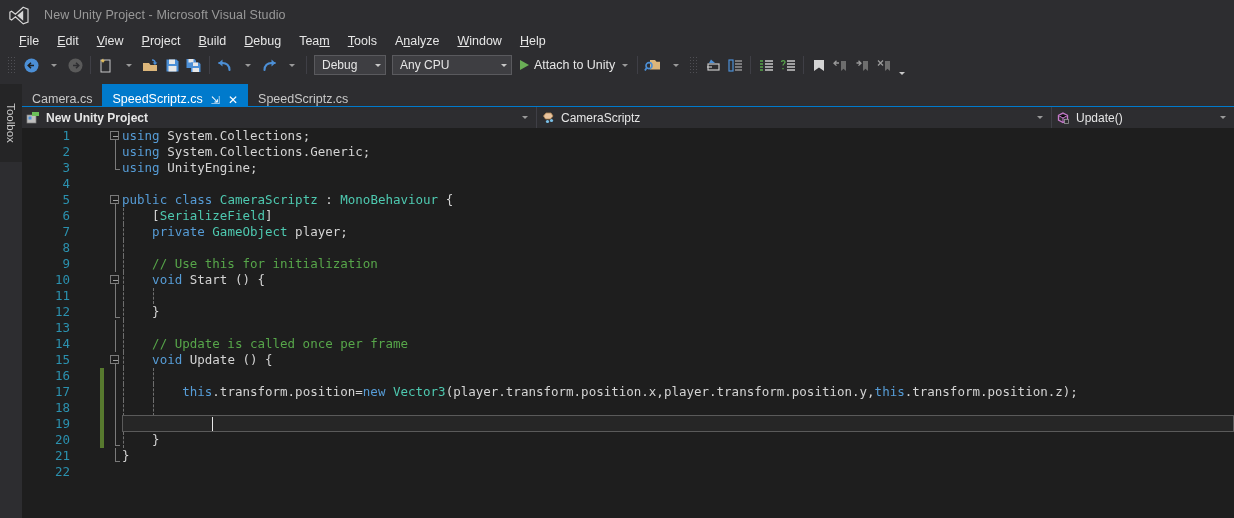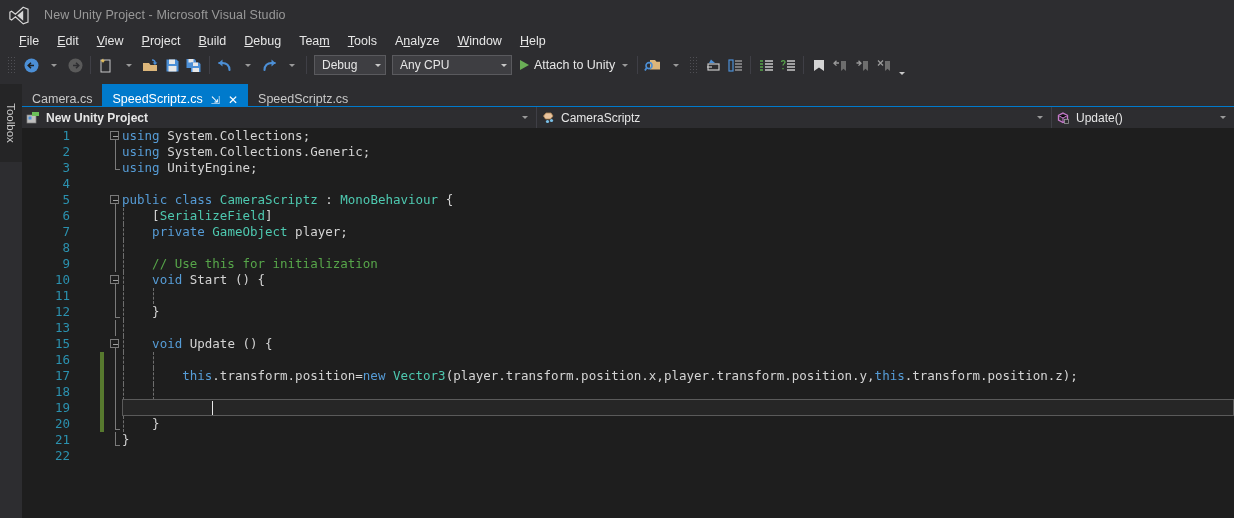--- a/index.html
+++ b/index.html
@@ -435,20 +435,21 @@
       <div class="ln-row"><span class="gutter-num">4</span><span class="fold-col"></span><span class="code-text"></span></div>
       <div class="ln-row"><span class="gutter-num">5</span><span class="fold-col"><span class="fold-box"></span><span class="fold-line" style="top: 12px; height: 4px;"></span></span><span class="code-text"><span class="k">public</span><span class="s"> </span><span class="k">class</span><span class="s"> </span><span class="t">CameraScriptz</span><span class="s"> : </span><span class="t">MonoBehaviour</span><span class="s"> {</span></span></div>
       <div class="ln-row"><span class="gutter-num">6</span><span class="fold-col"><span class="fold-line" style="top: 0px; height: 16px;"></span></span><span class="guide" style="left: 100.5px;"></span><span class="code-text"><span class="s">    [</span><span class="t">SerializeField</span><span class="s">]</span></span></div>
       <div class="ln-row"><span class="gutter-num">7</span><span class="fold-col"><span class="fold-line" style="top: 0px; height: 16px;"></span></span><span class="guide" style="left: 100.5px;"></span><span class="code-text"><span class="s">    </span><span class="k">private</span><span class="s"> </span><span class="t">GameObject</span><span class="s"> player;</span></span></div>
       <div class="ln-row"><span class="gutter-num">8</span><span class="fold-col"><span class="fold-line" style="top: 0px; height: 16px;"></span></span><span class="guide" style="left: 100.5px;"></span><span class="code-text"></span></div>
       <div class="ln-row"><span class="gutter-num">9</span><span class="fold-col"><span class="fold-line" style="top: 0px; height: 16px;"></span></span><span class="guide" style="left: 100.5px;"></span><span class="code-text"><span class="c">    // Use this for initialization</span></span></div>
       <div class="ln-row"><span class="gutter-num">10</span><span class="fold-col"><span class="fold-box"></span><span class="fold-line" style="top: 12px; height: 4px;"></span></span><span class="guide" style="left: 100.5px;"></span><span class="code-text"><span class="s">    </span><span class="k">void</span><span class="s"> </span><span class="id" style="color: rgb(212, 212, 212);">Start</span><span class="s"> () {</span></span></div>
       <div class="ln-row"><span class="gutter-num">11</span><span class="fold-col"><span class="fold-line" style="top: 0px; height: 16px;"></span></span><span class="guide" style="left: 100.5px;"></span><span class="guide" style="left: 130.58px;"></span><span class="code-text"></span></div>
       <div class="ln-row"><span class="gutter-num">12</span><span class="fold-col"><span class="fold-elbow" style="top: 13px;"></span><span class="fold-line" style="top: 0px; height: 13px;"></span></span><span class="guide" style="left: 100.5px;"></span><span class="code-text"><span class="s">    }</span></span></div>
       <div class="ln-row"><span class="gutter-num">13</span><span class="fold-col"><span class="fold-line" style="top: 0px; height: 16px;"></span></span><span class="guide" style="left: 100.5px;"></span><span class="code-text"></span></div>
+      <div class="ln-row"><span class="gutter-num">14</span><span class="fold-col"><span class="fold-line" style="top: 0px; height: 16px;"></span></span><span class="guide" style="left: 100.5px;"></span><span class="code-text"><span class="c">    // Update is called once per frame</span></span></div>
       <div class="ln-row"><span class="gutter-num">15</span><span class="fold-col"><span class="fold-box"></span><span class="fold-line" style="top: 12px; height: 4px;"></span></span><span class="guide" style="left: 100.5px;"></span><span class="code-text"><span class="s">    </span><span class="k">void</span><span class="s"> </span><span class="id" style="color: rgb(212, 212, 212);">Update</span><span class="s"> () {</span></span></div>
       <div class="ln-row"><span class="gutter-num">16</span><span class="changebar"></span><span class="fold-col"><span class="fold-line" style="top: 0px; height: 16px;"></span></span><span class="guide" style="left: 100.5px;"></span><span class="guide" style="left: 130.58px;"></span><span class="code-text"></span></div>
       <div class="ln-row"><span class="gutter-num">17</span><span class="changebar"></span><span class="fold-col"><span class="fold-line" style="top: 0px; height: 16px;"></span></span><span class="guide" style="left: 100.5px;"></span><span class="guide" style="left: 130.58px;"></span><span class="code-text"><span class="s">        </span><span class="k">this</span><span class="s">.transform.position=</span><span class="k">new</span><span class="s"> </span><span class="t">Vector3</span><span class="s">(player.transform.position.x,player.transform.position.y,</span><span class="k">this</span><span class="s">.transform.position.z);</span></span></div>
       <div class="ln-row"><span class="gutter-num">18</span><span class="changebar"></span><span class="fold-col"><span class="fold-line" style="top: 0px; height: 16px;"></span></span><span class="guide" style="left: 100.5px;"></span><span class="guide" style="left: 130.58px;"></span><span class="code-text"></span></div>
       <div class="ln-row"><span class="gutter-num">19</span><span class="changebar"></span><span class="fold-col"><span class="fold-line" style="top: 0px; height: 16px;"></span></span><span class="guide" style="left: 100.5px;"></span><span class="guide" style="left: 130.58px;"></span><span class="curline" style="top: -1px;"></span><span class="caretbar" style="left: 190.24px; top: 1px;"></span><span class="code-text"></span></div>
       <div class="ln-row"><span class="gutter-num">20</span><span class="changebar"></span><span class="fold-col"><span class="fold-elbow" style="top: 13px;"></span><span class="fold-line" style="top: 0px; height: 13px;"></span></span><span class="guide" style="left: 100.5px;"></span><span class="code-text"><span class="s">    }</span></span></div>
       <div class="ln-row"><span class="gutter-num">21</span><span class="fold-col"><span class="fold-elbow" style="top: 13px;"></span><span class="fold-line" style="top: 0px; height: 13px;"></span><span class="fold-line" style="top: 0px; height: 13px;"></span></span><span class="code-text"><span class="s">}</span></span></div>
       <div class="ln-row"><span class="gutter-num">22</span><span class="fold-col"></span><span class="code-text"></span></div>
     </div>
 </div>

